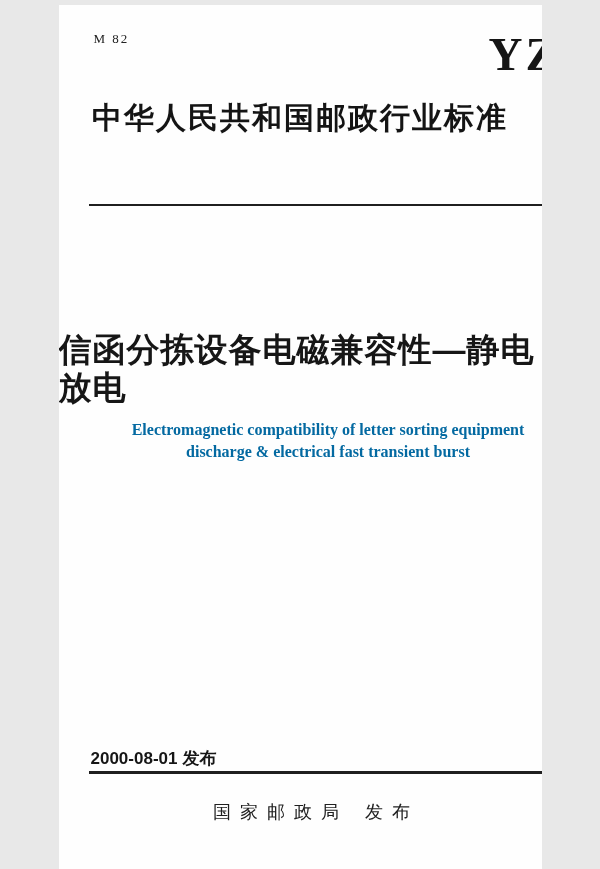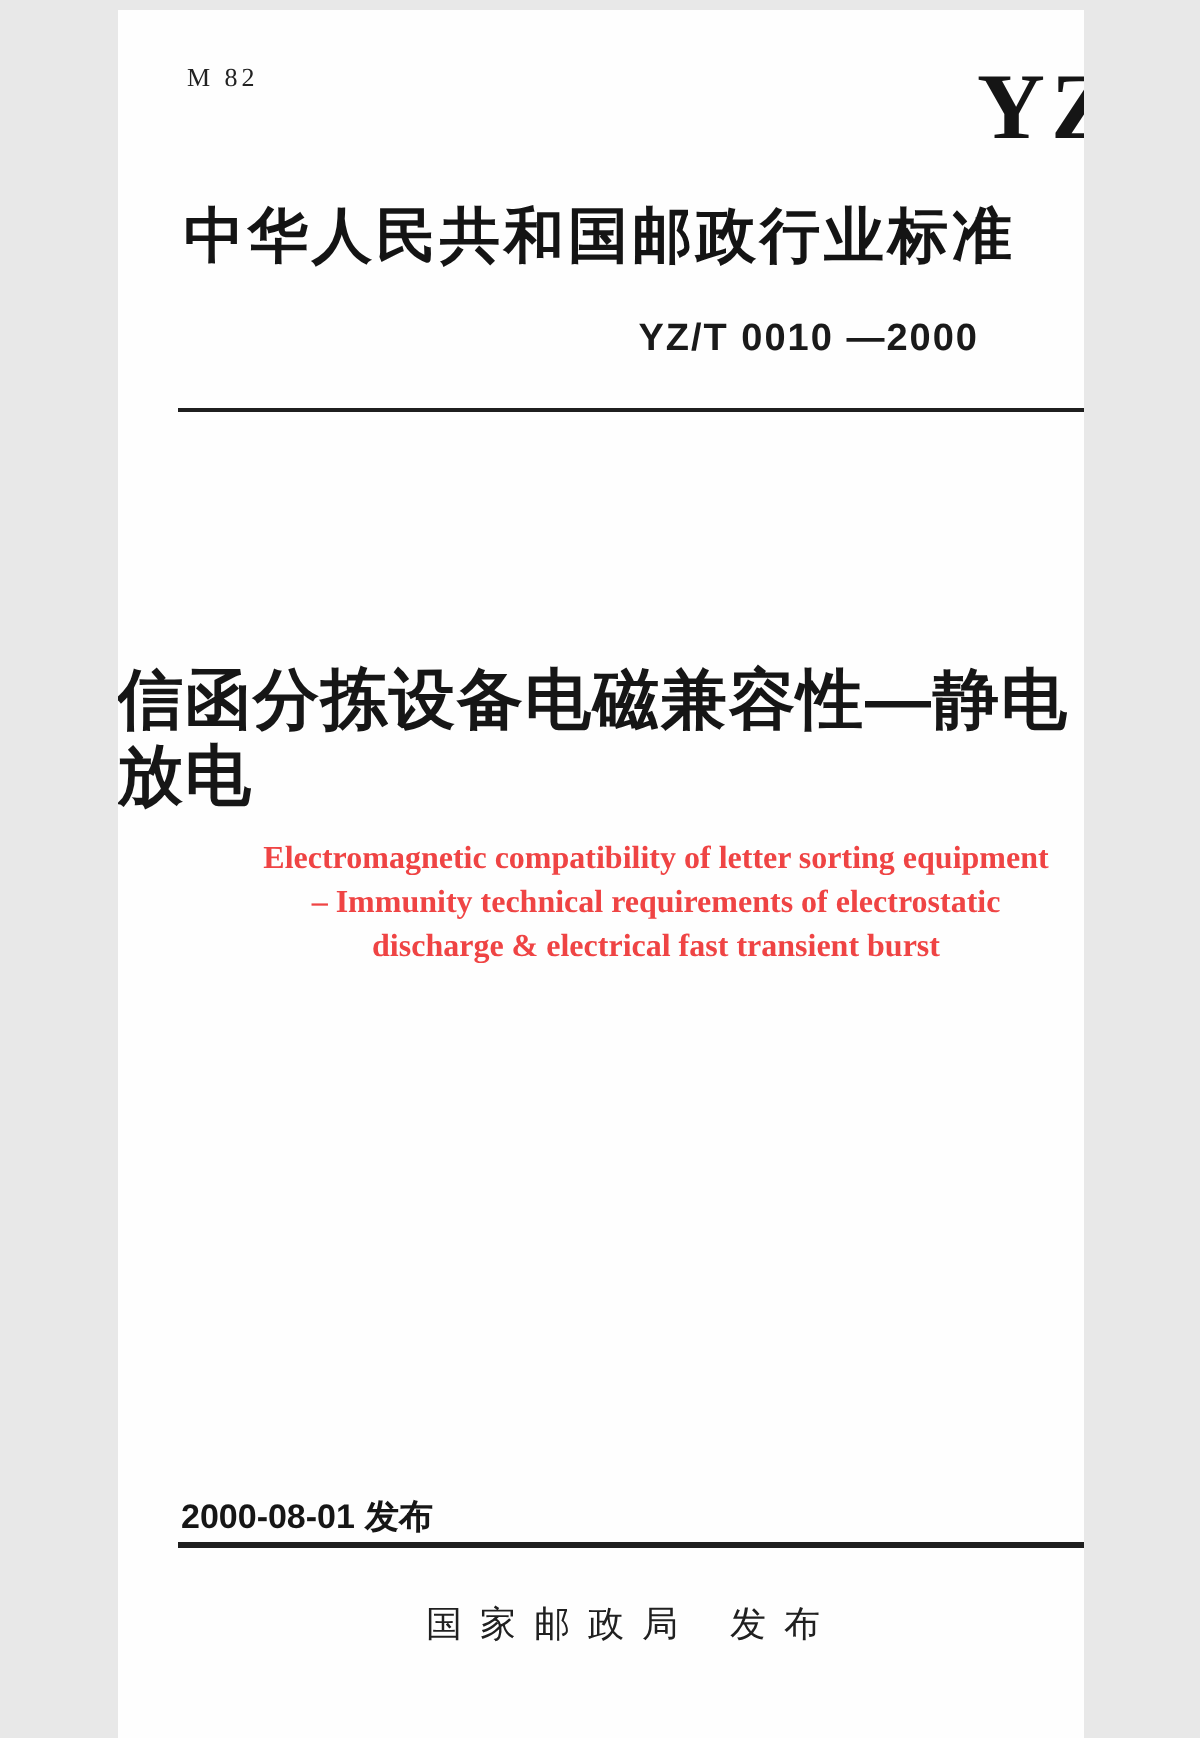--- a/index.html
+++ b/index.html
@@ -85,21 +85,21 @@
   .title-en {
     position: absolute;
     top: 414px;
     left: 0;
     width: 100%;
     text-align: center;
     font-family: "Liberation Serif", serif;
     font-size: 16px;
     font-weight: bold;
     line-height: 22px;
-    color: #ef4444;
+    color: #0369a1;
     padding-left: 28px;
   }
   .dates-row {
     position: absolute;
     top: 742px;
     left: 32px;
     right: 30px;
     display: flex;
     justify-content: space-between;
     font-size: 17px;
@@ -133,31 +133,29 @@
 <body>
 
 <div class="page">
 
   <div class="doc-class">M 82</div>
 
   <div class="logo">YZ</div>
 
   <div class="std-category">中华人民共和国邮政行业标准</div>
 
-  <div class="std-number">YZ/T 0010 —2000</div>
 
   <div class="rule rule-top"></div>
 
   <div class="title-cn">
     <div>信函分拣设备电磁兼容性—静电放电</div>
   </div>
 
   <div class="title-en">
     <div>Electromagnetic compatibility of letter sorting equipment</div>
-    <div>– Immunity technical requirements of electrostatic</div>
     <div>discharge &amp; electrical fast transient burst</div>
   </div>
 
   <div class="dates-row">
     <div class="date-left">
       <span>2000-08-01</span><span class="date-label">发布</span>
     </div>
   </div>
 
   <div class="rule rule-bottom"></div>

